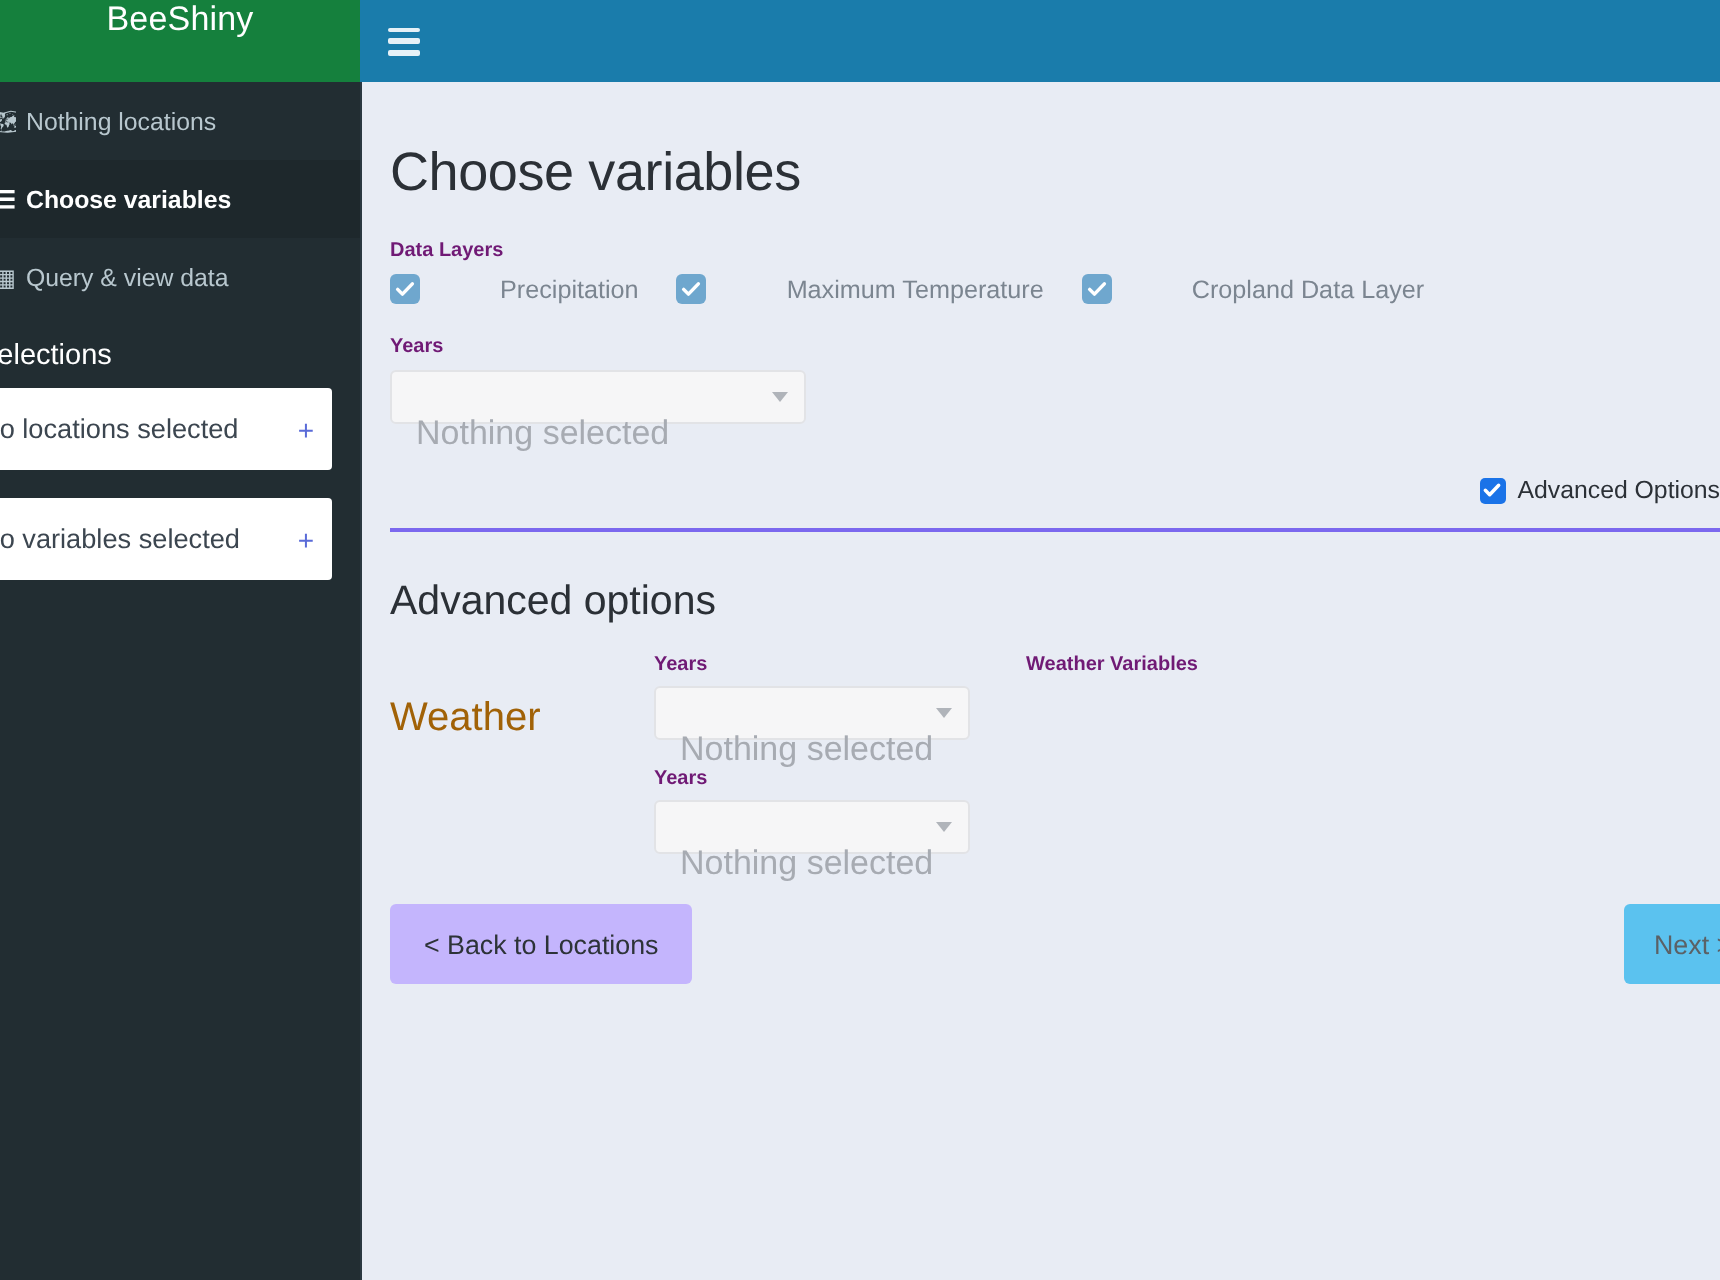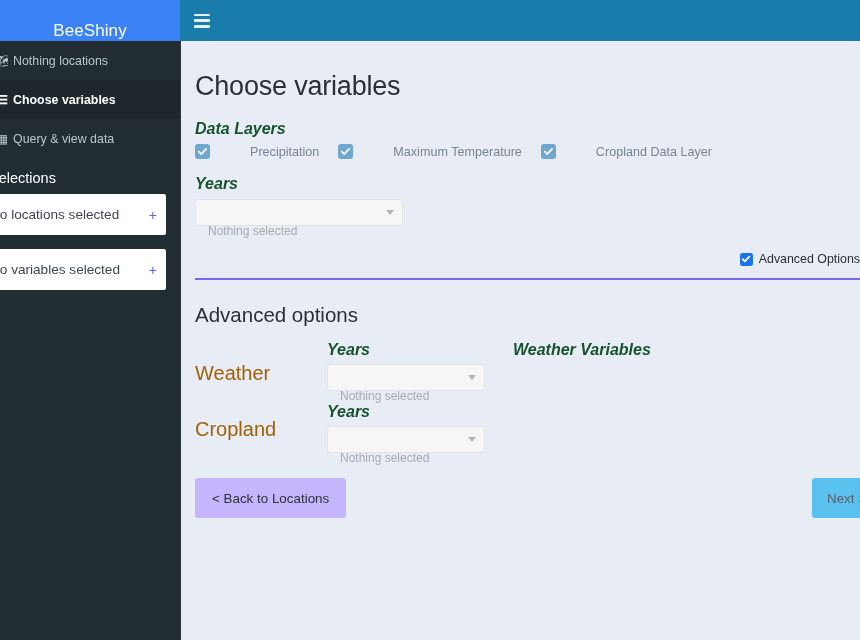--- a/index.html
+++ b/index.html
@@ -17,22 +17,22 @@
   }
 
   
   .topbar {
     position: absolute; top: 0; left: 0;
     width: 860px; height: 41px;
     display: flex; align-items: stretch;
   }
   .brand {
     width: 180px; height: 41px;
-    background: #3b82f6;
-    display: flex; align-items: flex-end; justify-content: center;
+    background: #15803d;
+    display: flex; align-items: flex-start; justify-content: center;
   }
   .brand-text {
     color: #ffffff;
     font-size: 17px;
     font-family: "Liberation Sans", sans-serif;
     letter-spacing: .1px;
   }
   .topbar-rest {
     flex: 1; height: 41px;
     background: #1a7cab;
@@ -127,25 +127,24 @@
 
   h1.page-title {
     font-size: 27px;
     font-weight: normal;
     color: #2b3036;
     letter-spacing: -.2px;
     margin-bottom: 18px;
   }
 
   .field-label {
-    font-size: 16px;
+    font-size: 10px;
     font-weight: bold;
-    color: #14532d;
+    color: #701a75;
     margin-bottom: 6px;
-    font-style: italic;
   }
 
   .checkbox-row {
     display: flex; align-items: center;
     gap: 0px;
     margin-bottom: 16px;
     flex-wrap: nowrap;
   }
   .cbx-item {
     display: flex; align-items: center;
@@ -172,21 +171,21 @@
     height: 27px;
     background: #f6f6f7;
     border: 1px solid #e2e3e6;
     border-radius: 3px;
     display: flex; align-items: center;
     justify-content: space-between;
     padding: 0 8px 0 12px;
     cursor: pointer;
   }
   .select-box .sel-text {
-    font-size: 12px;
+    font-size: 17px;
     color: #a7abb2;
     white-space: nowrap;
     margin-top: 36px;
   }
   .caret-down {
     width: 0; height: 0;
     border-left: 4px solid transparent;
     border-right: 4px solid transparent;
     border-top: 5px solid #b0b4ba;
   }
@@ -413,21 +412,20 @@
           </div>
         </div>
 
         <div class="adv-field">
           <div class="field-label">Weather Variables</div>
         </div>
       </div>
 
       <div class="adv-row">
         <div class="adv-row-label" style="padding-top:14px;">
-          <div>Cropland</div>
         </div>
 
         <div class="adv-field">
           <div class="field-label">Years</div>
           <div class="select-box" id="years-cdl">
             <span class="sel-text">Nothing selected</span>
             <span class="caret-down"></span>
           </div>
         </div>
       </div>

